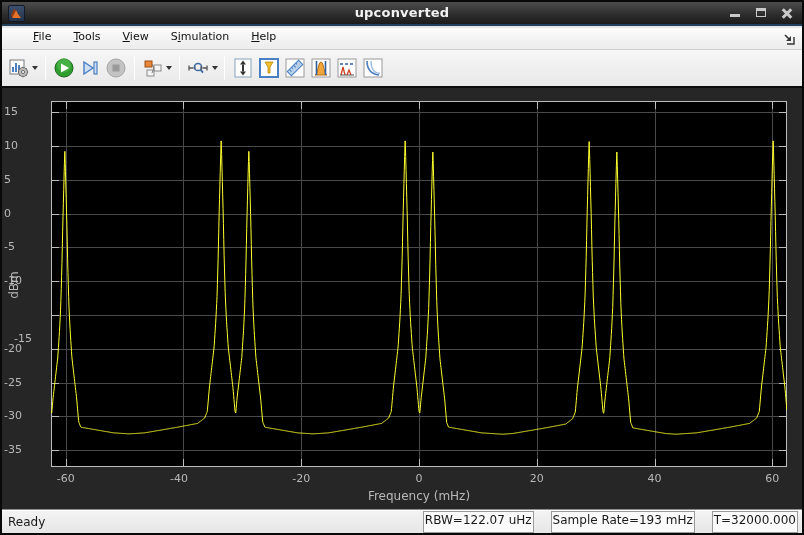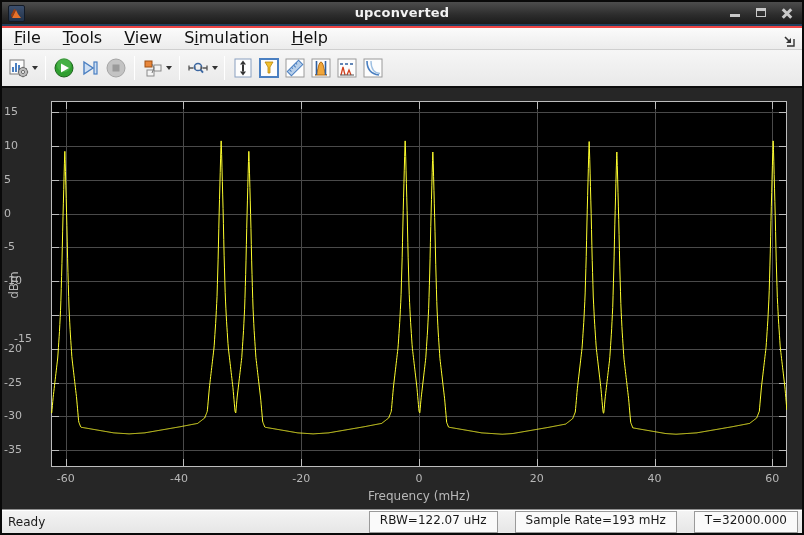--- a/index.html
+++ b/index.html
@@ -1,19 +1,19 @@
 <!DOCTYPE html>
 <html><head>
 <meta charset="utf-8">
 <style>
   * { margin:0; padding:0; box-sizing:border-box; }
   html,body { background:#555; font-family:"DejaVu Sans","Liberation Sans",sans-serif; }
   .window {
     position:relative; width:804px; height:535px;
-    background:#ef4444; border:2px solid #090909; overflow:hidden;
+    background:#e5e5e5; border:2px solid #090909; overflow:hidden;
   }
   
   .titlebar {
     position:absolute; left:0; top:0; width:800px; height:24px;
     background:linear-gradient(#4d4d4d,#2e2e2e 55%,#1b1b1b);
     border-bottom:2px solid #20405e;
   }
   .app-icon { position:absolute; left:6px; top:3px; width:17px; height:17px;
     background:linear-gradient(#3c4f6e,#233349); border:1px solid #121a26; border-radius:2px; }
   .title-text {
@@ -24,21 +24,21 @@
   .wbtn { width:14px; height:14px; position:relative; cursor:default; }
   .glyph-min { position:absolute; left:2px; bottom:3px; width:10px; height:3px; background:#c9c9c9; }
   .glyph-max { position:absolute; left:2px; top:2px; width:10px; height:9px; border:1px solid #c9c9c9; border-top:3px solid #c9c9c9; }
   .glyph-close::before,.glyph-close::after{
     content:""; position:absolute; left:1px; top:6px; width:12px; height:3px; background:#c9c9c9; }
   .glyph-close::before{ transform:rotate(45deg);} .glyph-close::after{ transform:rotate(-45deg);}
   
   .menubar {
     position:absolute; left:0; top:26px; width:800px; height:22px;
     background:linear-gradient(#fbfbfb,#ececec); border-bottom:1px solid #cfcfcf;
-    display:flex; align-items:flex-end; padding-left:1px; font-size:16px; color:#111;
+    display:flex; align-items:flex-start; padding-left:20px; font-size:11px; color:#111;
   }
   .menu-item { padding:2px 11px; cursor:default; }
   .menu-item u { text-decoration:underline; }
   .dock-icon { position:absolute; right:6px; top:5px; width:13px; height:13px; }
   
   .toolbar {
     position:absolute; left:0; top:48px; width:800px; height:38px;
     background:linear-gradient(#f6f6f6,#e9e9e9); border-bottom:2px solid #0d0d0d;
     display:flex; align-items:center; padding:0 4px;
   }
@@ -57,21 +57,21 @@
   .ylabel { left:-68px; top:190px; width:160px; text-align:center; transform:rotate(-90deg); }
   
   .statusbar {
     position:absolute; left:0; top:507px; width:800px; height:24px;
     background:linear-gradient(#f4f4f4,#e6e6e6); border-top:1px solid #8e8e8e;
     box-shadow:inset 0 1px 0 #fff; display:flex; align-items:center; font-size:12px; color:#1a1a1a;gap:13px;
   }
   .status-left { padding-left:6px; flex:1; }
   .status-panel {
     height:22px; line-height:17px; background:#fafafa; border:1px solid #9a9a9a;
-    margin-right:4px; padding:0 10px; white-space:nowrap;
+    margin-right:4px; padding:0 1px; white-space:nowrap;
   }
 </style>
 </head>
 <body>
 
 <div class="window">
 
   <div class="titlebar">
     <div class="app-icon">
       <svg width="15" height="15" viewBox="0 0 15 15">

